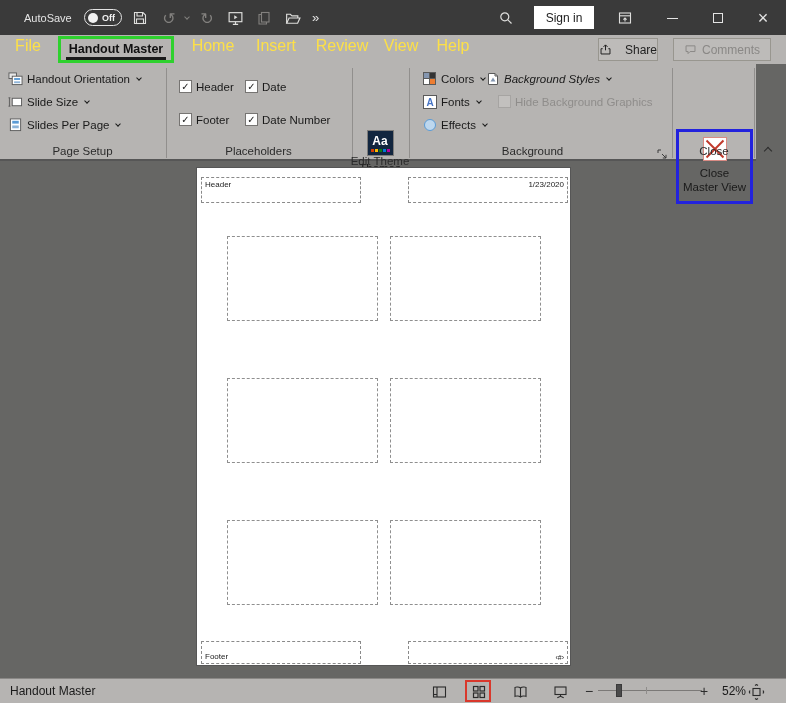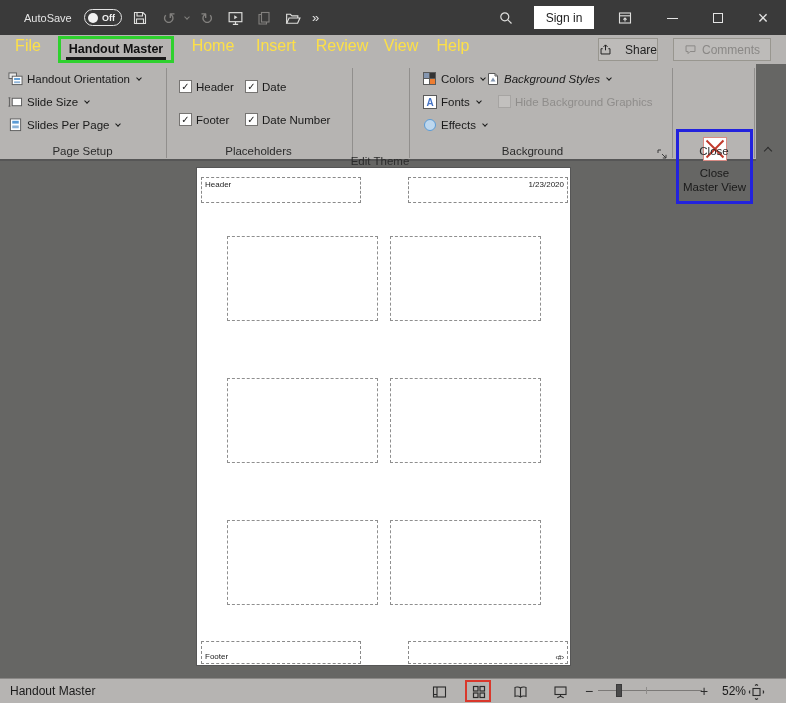--- a/index.html
+++ b/index.html
@@ -213,20 +213,34 @@
   </div>
   <div class="small-btn" style="left:245px; top:49px;">
     <span class="cb">
         <span>✓</span>
       </span>
     <span>Date Number</span>
   </div>
   <div class="grp-label" style="left:196px; width:125px;">Placeholders</div>
   <div class="vdiv" style="left:352px;"></div>
 
+  <div class="themes-btn">
+    <div class="aa-tile">
+      <span class="aa-txt">Aa</span>
+      <span class="aa-dots">
+        <i style="background:#d83b01;"></i>
+          <i style="background:#ffb900;"></i>
+          <i style="background:#107c10;"></i>
+          <i style="background:#0078d7;"></i>
+          <i style="background:#b4009e;"></i>
+      </span>
+    </div>
+    <span style="font-size:11.5px; color:#1a1a1a; margin-top:6px;">Themes</span>
+    <span class="chev" style="margin:4px 0 0 0; transform:rotate(45deg);"></span>
+  </div>
   <div class="grp-label" style="left:348px; width:64px;margin-top:10px;">Edit Theme</div>
   <div class="vdiv" style="left:409px;"></div>
 
   <div class="small-btn" style="left:423px; top:8px;">
     <svg width="14" height="14" viewBox="0 0 14 14">
       <rect x="0.5" y="0.5" width="6" height="6" fill="#8496b0" stroke="#5a5a5a"></rect>
       <rect x="6.5" y="0.5" width="6" height="6" fill="#333" stroke="#5a5a5a"></rect>
       <rect x="0.5" y="6.5" width="6" height="6" fill="#fff" stroke="#5a5a5a"></rect>
       <rect x="6.5" y="6.5" width="6" height="6" fill="#ed7d31" stroke="#5a5a5a"></rect>
     </svg>

